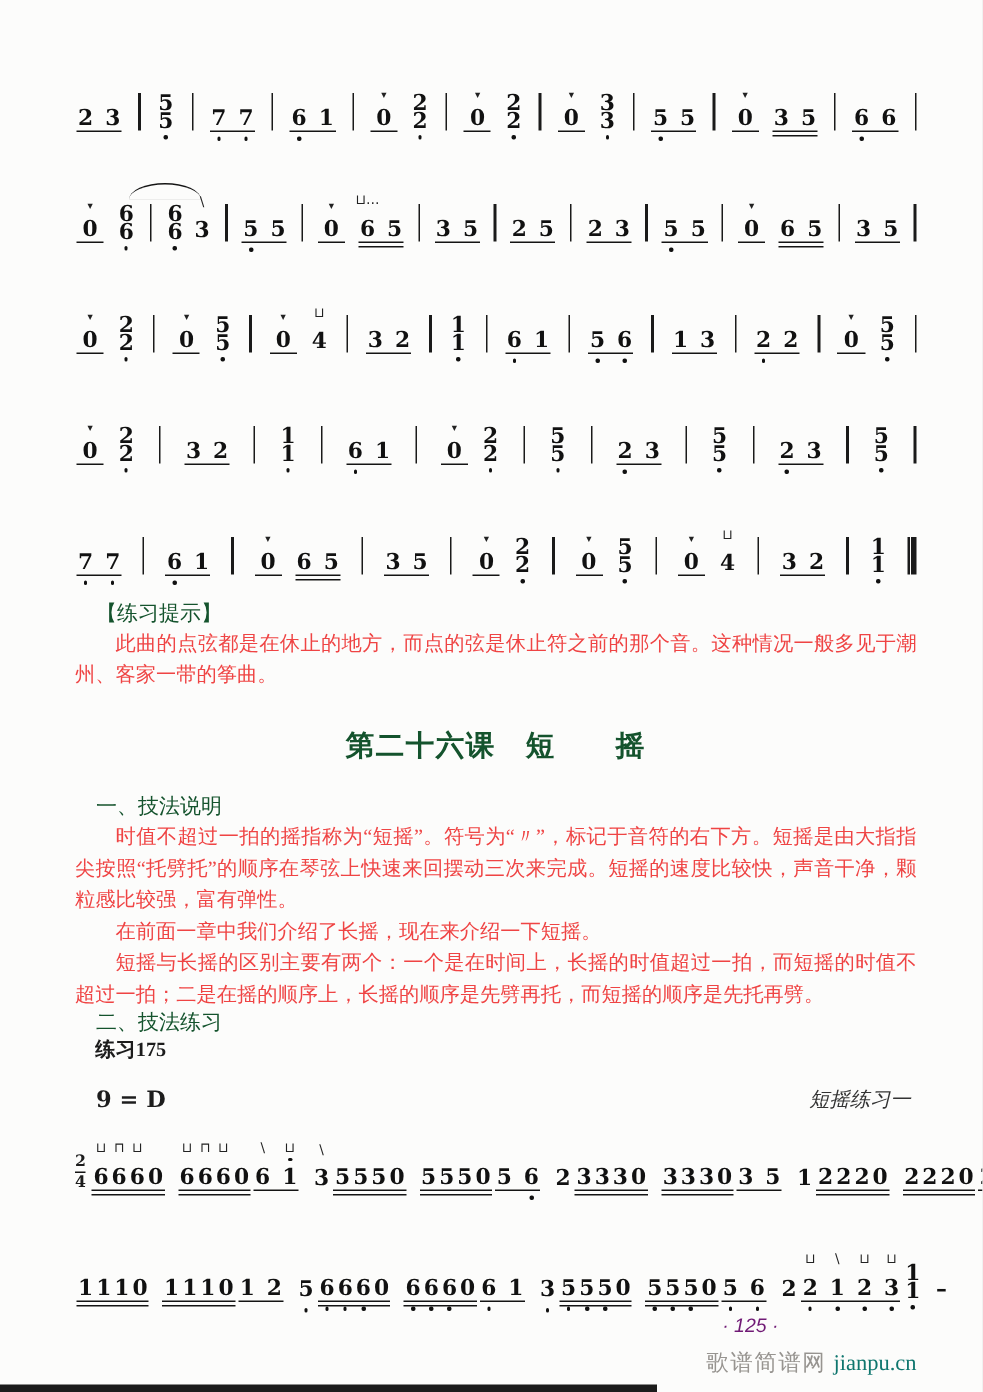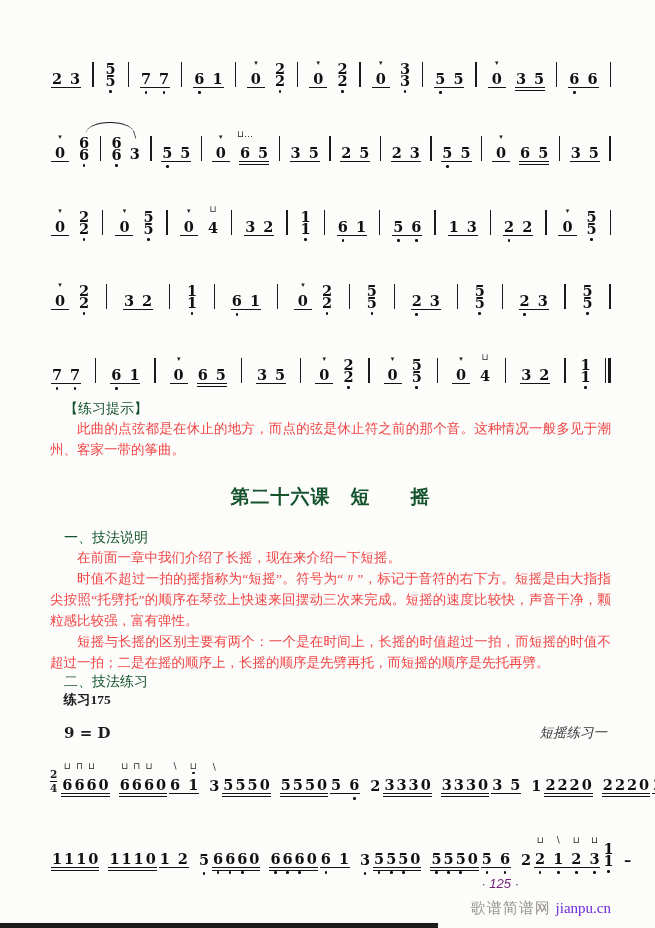--- a/index.html
+++ b/index.html
@@ -500,22 +500,22 @@
           <div class="bar final"></div>
         </div>
       </div>
 
     <div class="tips-h">【练习提示】</div>
     <p class="para">此曲的点弦都是在休止的地方，而点的弦是休止符之前的那个音。这种情况一般多见于潮州、客家一带的筝曲。</p>
 
     <h1 class="title">第二十六课　短　　摇</h1>
 
     <div class="sec-h">一、技法说明</div>
+    <p class="para">时值不超过一拍的摇指称为“短摇”。符号为“〃”，标记于音符的右下方。短摇是由大指指尖按照“托劈托”的顺序在琴弦上快速来回摆动三次来完成。短摇的速度比较快，声音干净，颗粒感比较强，富有弹性。</p>
     <p class="para">在前面一章中我们介绍了长摇，现在来介绍一下短摇。</p>
-    <p class="para">时值不超过一拍的摇指称为“短摇”。符号为“〃”，标记于音符的右下方。短摇是由大指指尖按照“托劈托”的顺序在琴弦上快速来回摆动三次来完成。短摇的速度比较快，声音干净，颗粒感比较强，富有弹性。</p>
     <p class="para">短摇与长摇的区别主要有两个：一个是在时间上，长摇的时值超过一拍，而短摇的时值不超过一拍；二是在摇的顺序上，长摇的顺序是先劈再托，而短摇的顺序是先托再劈。</p>
 
     <div class="sec-h">二、技法练习</div>
     <div class="exlabel">练习175</div>
 
     <div class="keyrow">
       <span class="keysig">9 = D</span>
       <span class="extitle">短摇练习一</span>
     </div>
 
@@ -718,16 +718,16 @@
           </div>
           <div class="bar final"></div>
         </div>
       </div>
 
     <div class="pagenum">· 125 ·</div>
   </div>
 
   <div class="watermark">
     <span>歌谱简谱网</span>
-    <span class="url" style="color: #6d28d9;">jianpu.cn</span>
+    <span class="url" style="color: #0f766e;">jianpu.cn</span>
   </div>
   <div class="bottom-bar"></div>
 </div>
 
 </body></html>

